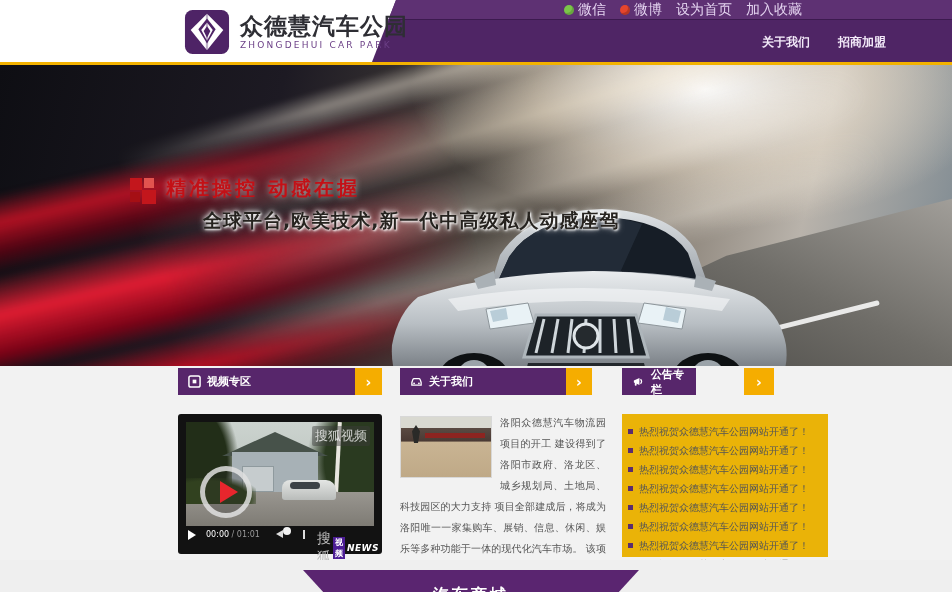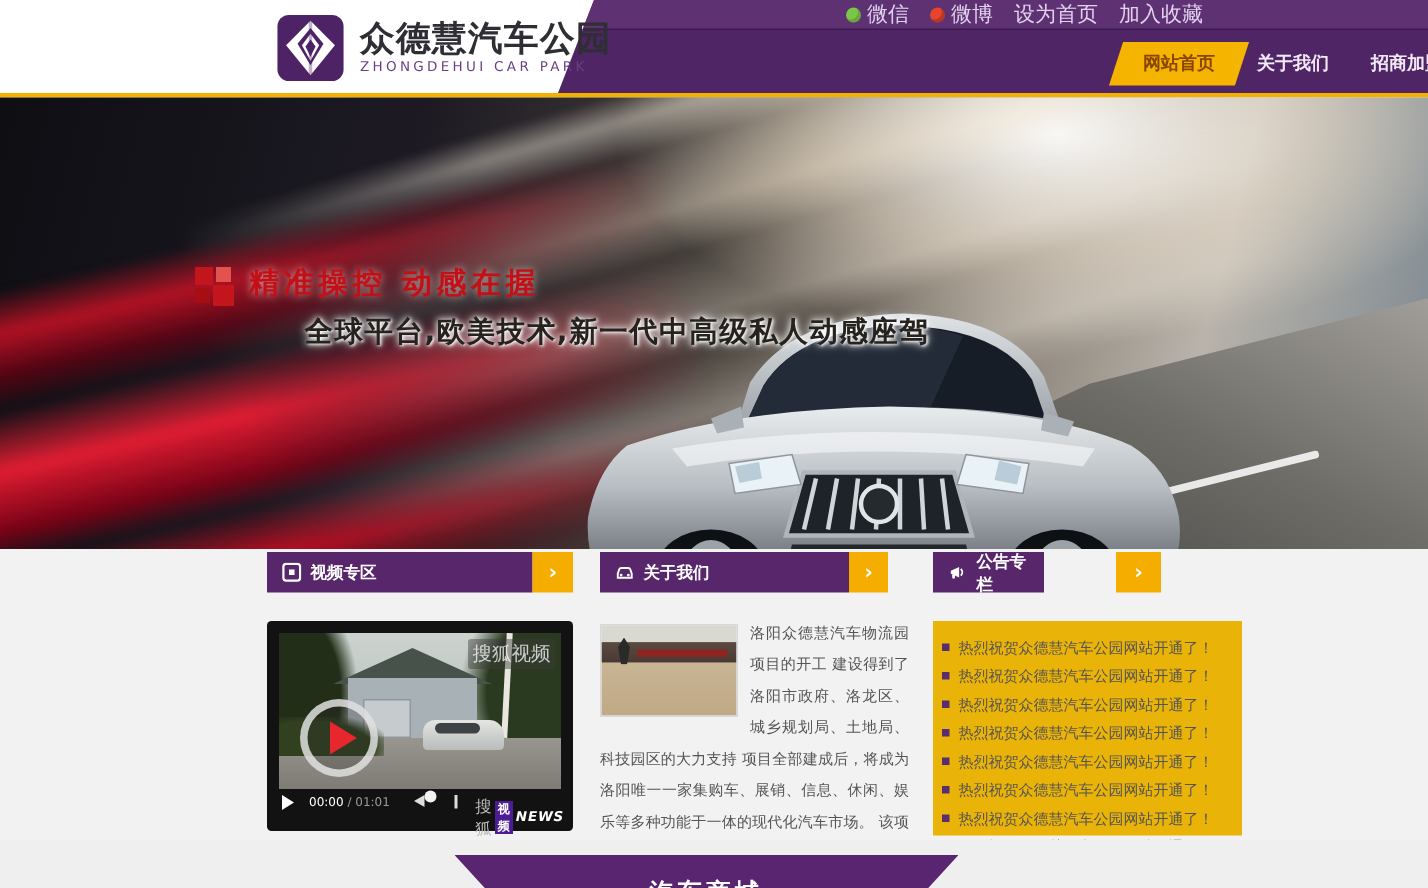--- a/index.html
+++ b/index.html
@@ -110,21 +110,21 @@
   .vctrl{position:relative;margin-top:4px;height:20px;display:flex;align-items:flex-start;gap:10px;
     color:#fff;font-size:8px;padding:0 2px;}
   .vctrl .play-g{width:0;height:0;border-left:8px solid #fff;border-top:5px solid transparent;border-bottom:5px solid transparent;}
   .vtime{white-space:nowrap;color:#fff;}
   .vtime .tot{color:#9a9a9a;}
   .vvol{width:0;height:0;border-right:7px solid #ddd;border-top:4px solid transparent;border-bottom:4px solid transparent;margin-left:6px;}
   .vslider{position:relative;width:34px;height:2px;background:#888;}
   .vslider::after{content:'';position:absolute;right:2px;top:-3px;width:8px;height:8px;border-radius:50%;background:#f2f2f2;}
   .vfull{width:9px;height:9px;border:1.5px solid #ddd;box-sizing:border-box;}
   .vbrand{display:flex;align-items:center;gap:2px;margin-left:2px;}
-  .vbrand .sohu{color:#bbb;font-size:11px;}
+  .vbrand .sohu{color:#bbb;font-size:14px;}
   .vbrand .shi{background:#4c1d95;color:#fff;font-size:8px;padding:0 2px;font-weight:bold;}
   .vbrand .news{color:#fff;font-size:9px;font-weight:bold;font-style:italic;letter-spacing:.5px;}
 
   
   .about-body{position:absolute;left:0;top:44px;width:206px;font-size:10px;color:#555;
     line-height:21px;text-align:justify;}
   .about-photo{float:left;width:92px;height:62px;margin:4px 8px 2px 0;border:1px solid #d8d8d8;
     box-sizing:border-box;position:relative;overflow:hidden;
     background:linear-gradient(#d9d9d1 0%,#d9d9d1 18%,#5a4a42 19%,#4a3a34 40%,#c9b493 42%,#bfa987 100%);}
   .about-photo::before{content:'';position:absolute;left:10px;top:8px;width:10px;height:18px;background:#2a2a28;
@@ -158,21 +158,20 @@
         </a>
         <a href="#">
           <span class="dot-icon weibo"></span>
           <span>微博</span>
         </a>
         <a href="#">设为首页</a>
         <a href="#">加入收藏</a>
       </div>
       <nav class="nav">
 
-          <a href="#" class="active">网站首页</a>
 
           <a href="#">关于我们</a>
 
           <a href="#">招商加盟</a>
 
         </nav>
     </div>
 
     <div class="logo">
       <svg class="logo-mark" viewBox="0 0 48 48">

